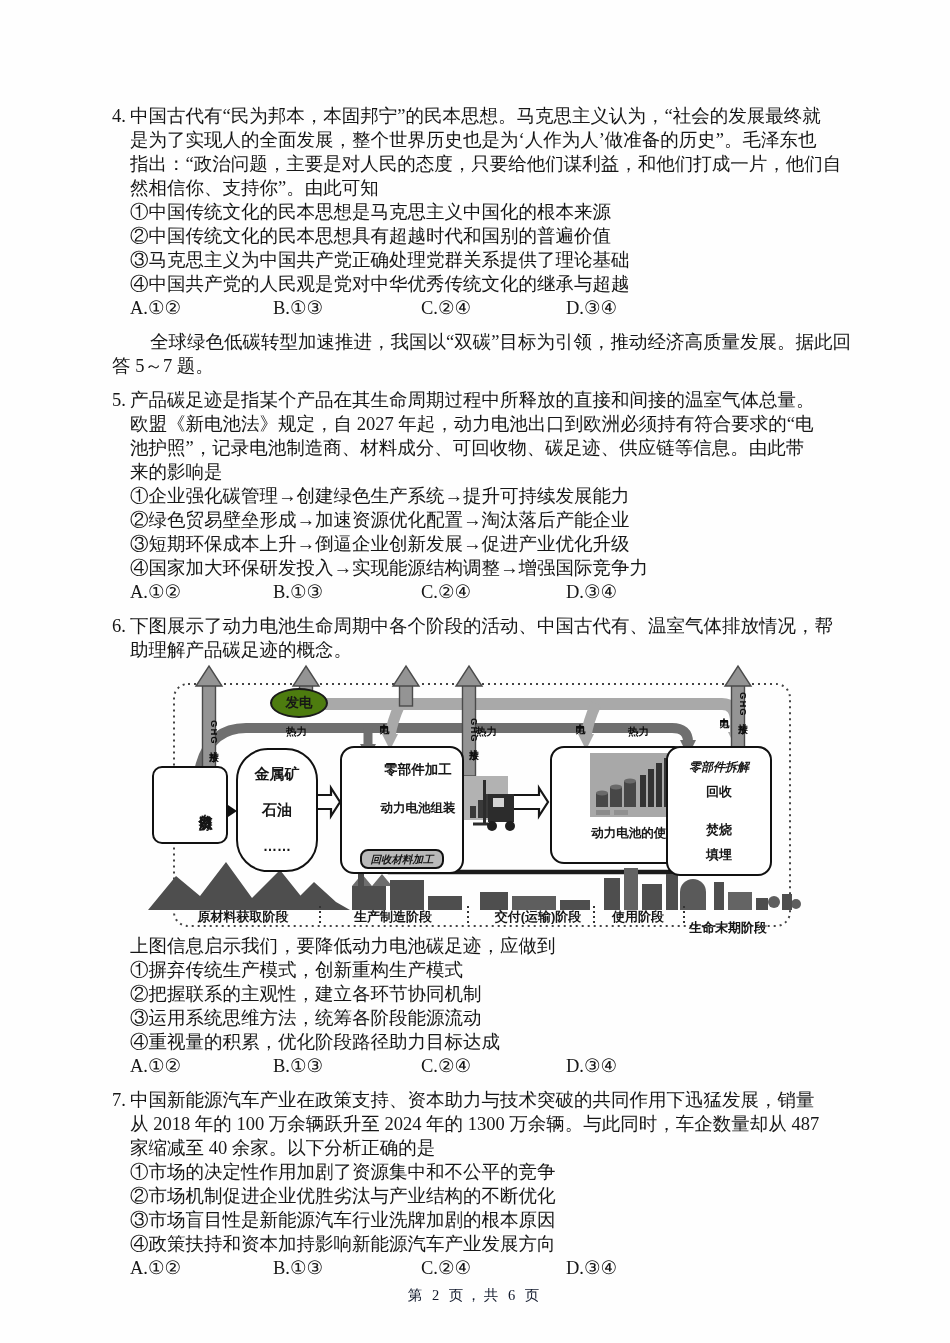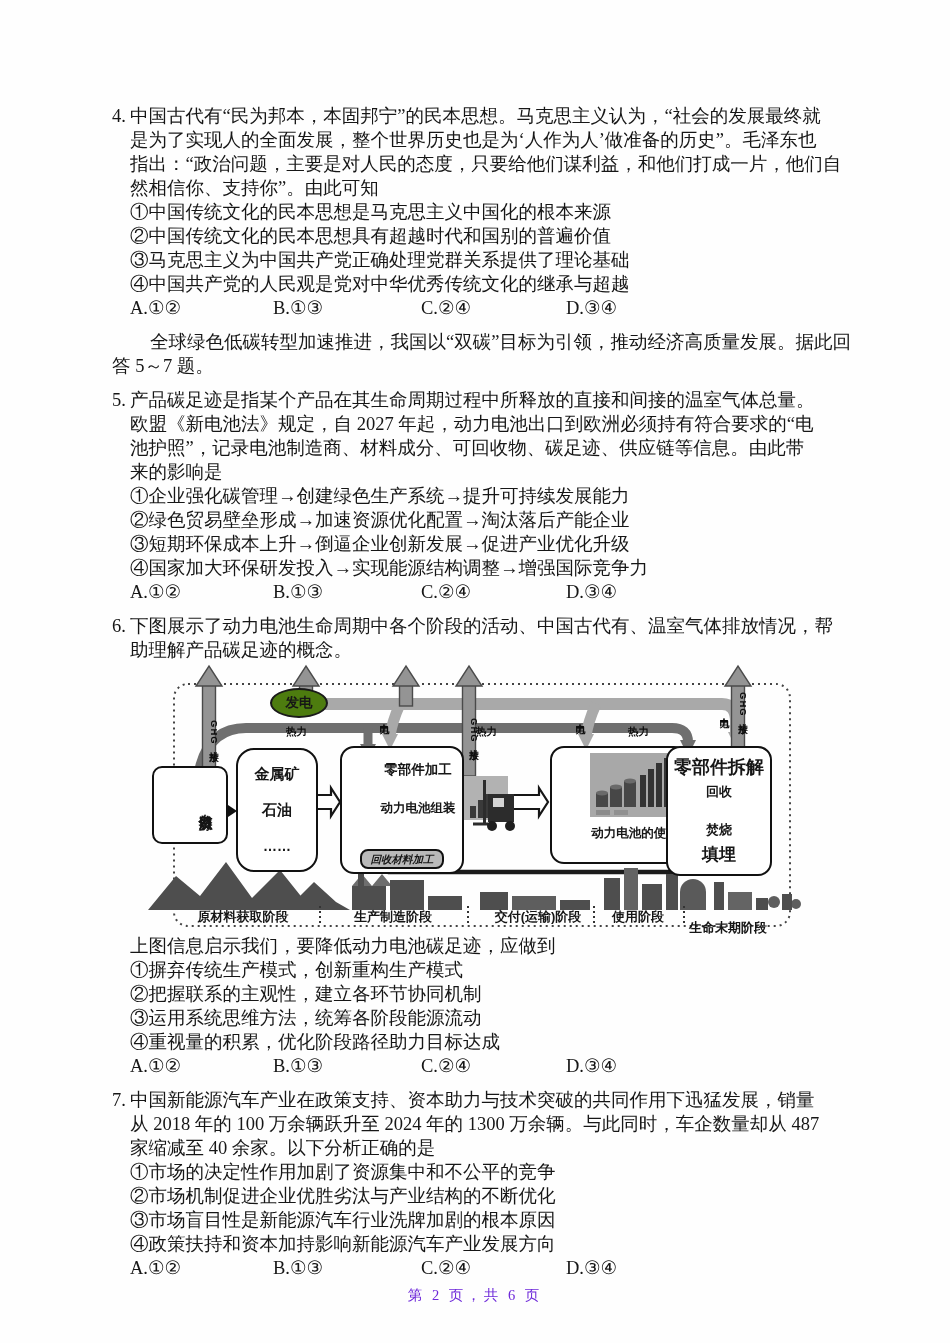--- a/index.html
+++ b/index.html
@@ -25,21 +25,21 @@
   .oval{position:absolute;left:134px;top:24px;width:54px;height:26px;background:#4d7c0f;
         border:2px solid #1a1a1a;border-radius:50%;display:flex;align-items:center;
         justify-content:center;font-weight:bold;font-size:13.5px;}
   .badge{position:absolute;left:50%;transform:translateX(-50%);bottom:3px;width:80px;height:16px;
          background:#b9b9b9;border:2px solid #111;border-radius:8px;font-size:10.5px;
          font-weight:bold;display:flex;align-items:center;justify-content:center;white-space:nowrap;font-style:italic;}
   .photo{width:90px;height:64px;background:#a8a8a8;margin-top:5px;}
   .stage{position:absolute;top:241px;font-weight:bold;font-size:13px;white-space:nowrap;
          text-align:center;}
   .footer{position:absolute;left:0;right:0;top:1286px;text-align:center;font-size:14.5px;
-          letter-spacing:3px;color:#6d28d9;}
+          letter-spacing:3px;color:#0f172a;}
 </style>
 </head>
 <body>
 
 <div class="content">
 
   <section class="q">
     <div class="line"><span class="qnum">4.</span><span>中国古代有“民为邦本，本固邦宁”的民本思想。马克思主义认为，“社会的发展最终就</span></div>
     <div class="line">是为了实现人的全面发展，整个世界历史也是为‘人作为人’做准备的历史”。毛泽东也</div>
     <div class="line">指出：“政治问题，主要是对人民的态度，只要给他们谋利益，和他们打成一片，他们自</div>
@@ -194,21 +194,21 @@
       <div class="dlabel vtext" style="left:236px;top:52px;font-size:10px;letter-spacing:0;">电力</div>
       <div class="dlabel vtext" style="left:432px;top:52px;font-size:10px;letter-spacing:0;">电力</div>
       <div class="dlabel vtext" style="left:576px;top:46px;font-size:10px;letter-spacing:0;">电力</div>
       <div class="dlabel vtext" style="left:66px;top:56px;font-size:9.5px;">GHG排放</div>
       <div class="dlabel vtext" style="left:326px;top:54px;font-size:9.5px;">GHG排放</div>
       <div class="dlabel vtext" style="left:595px;top:28px;font-size:9.5px;">GHG排放</div>
       <div class="dlabel" style="left:60px;top:132px;font-size:10.5px;">开采</div>
 
       <div class="dbox vtext" style="left:16px;top:102px;width:40px;height:74px;border-radius:10px;font-size:14px;">自然资源</div>
 
-      <div class="dbox" style="left:100px;top:84px;width:78px;height:108px;border-radius:18px;padding:6px 0;">
+      <div class="dbox" style="left:100px;top:84px;width:78px;height:108px;border-radius:32px;padding:6px 0;">
         <span style="font-size:15px;">金属矿</span>
         <span style="font-size:15px;">石油</span>
         <span style="font-size:14px;">……</span>
       </div>
 
       <div class="dbox" style="left:204px;top:82px;width:88px;height:114px;justify-content:flex-start;padding-top:10px;">
         <span style="font-size:13.5px;">零部件加工</span>
         <span style="font-size:12.5px;margin-top:14px;">动力电池组装</span>
         <span class="badge">回收材料加工</span>
       </div>
@@ -226,24 +226,24 @@
           <rect x="58" y="16" width="6" height="38" fill="#333"></rect>
           <rect x="66" y="10" width="6" height="44" fill="#333"></rect>
           <rect x="74" y="5" width="6" height="49" fill="#333"></rect>
           <rect x="6" y="57" width="14" height="5" fill="#8b8b8b"></rect>
           <rect x="24" y="57" width="14" height="5" fill="#909090"></rect>
         </svg>
         <span style="font-size:12.5px;margin-top:4px;white-space:nowrap;">动力电池的使用</span>
       </div>
 
       <div class="dbox" style="left:530px;top:82px;width:102px;height:114px;padding:6px 0;">
-        <span style="font-size:18px;">零部件拆解</span>
+        <span style="font-size:12px;font-style:italic;">零部件拆解</span>
         <span style="font-size:13px;">回收</span>
         <span style="font-size:13px;margin-top:12px;">焚烧</span>
-        <span style="font-size:17px;">填埋</span>
+        <span style="font-size:13px;">填埋</span>
       </div>
 
       <div class="stage" style="left:47px;width:120px;">原材料获取阶段</div>
       <div class="stage" style="left:207px;width:100px;">生产制造阶段</div>
       <div class="stage" style="left:347px;width:110px;">交付(运输)阶段</div>
       <div class="stage" style="left:467px;width:70px;">使用阶段</div>
       <div class="stage" style="left:542px;width:100px;margin-top:11px;">生命末期阶段</div>
     </div>
 
     <div class="line">上图信息启示我们，要降低动力电池碳足迹，应做到</div>

